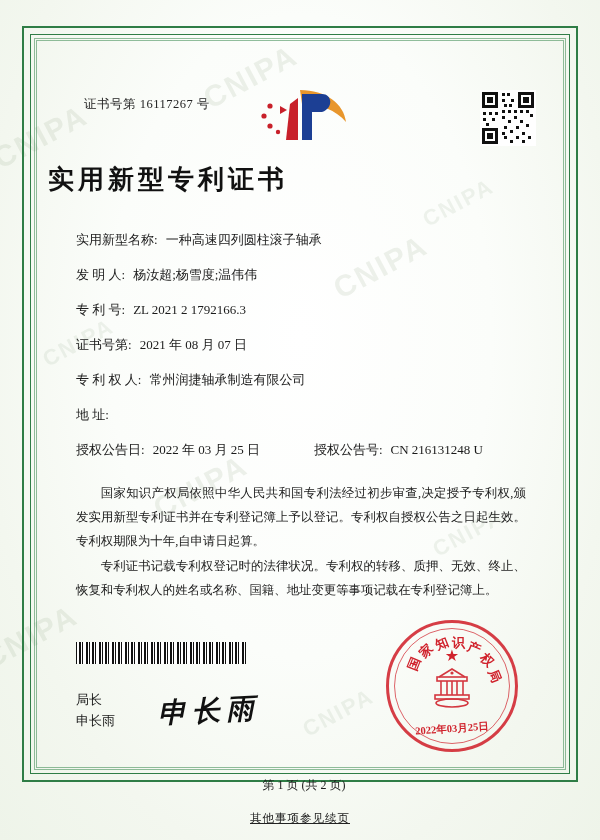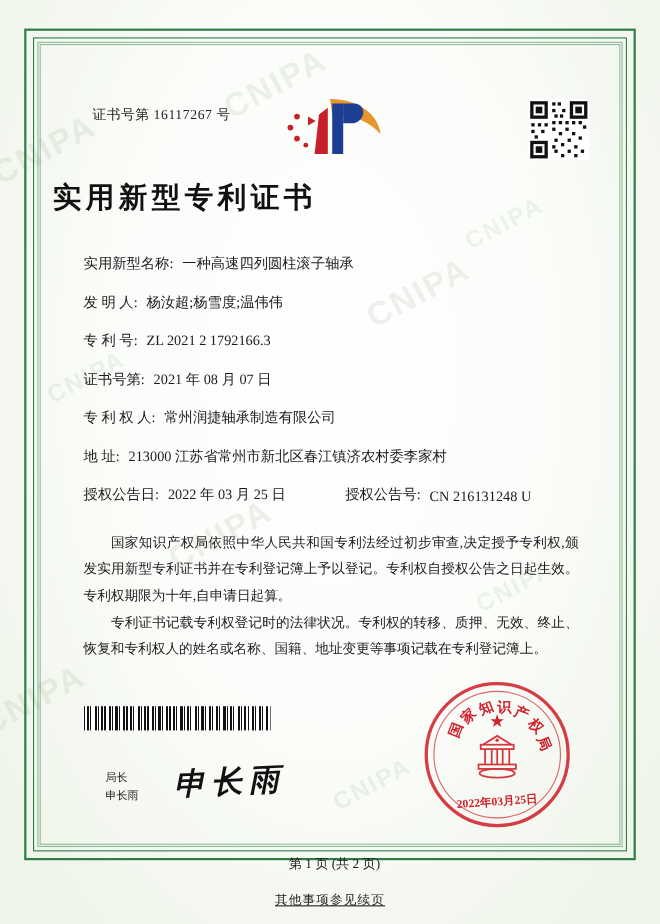--- a/index.html
+++ b/index.html
@@ -128,21 +128,21 @@
   .f-label {
     flex: 0 0 auto;
     white-space: nowrap;
   }
   .f-value {
     margin-left: 8px;
     white-space: nowrap;
   }
   .field-double {
     display: flex;
-    align-items: flex-end;
+    align-items: center;
     font-size: 13px;
     margin-bottom: 17px;
   }
   .fd-right {
     margin-left: 54px;
   }
 
   .paras {
     margin-top: 22px;
     padding-left: 28px;
@@ -168,23 +168,22 @@
       #111 6px, #111 7px, #fff 7px, #fff 10px,
       #111 10px, #111 12px, #fff 12px, #fff 13px
     );
   }
 
   
   .sig-block {
     position: absolute;
     left: 28px;
     bottom: 28px;
-    font-size: 10px;
+    font-size: 13px;
     line-height: 1.6;
-    margin-left: 20px;
   }
   .sig-script {
     position: absolute;
     left: 110px;
     bottom: 30px;
     font-family: "DejaVu Serif", serif;
     font-style: italic;
     font-weight: bold;
     font-size: 28px;
     letter-spacing: 6px;
@@ -395,21 +394,20 @@
         <span class="f-value">2021 年 08 月 07 日</span>
       </div>
 
       <div class="field">
         <span class="f-label">专 利 权 人:</span>
         <span class="f-value">常州润捷轴承制造有限公司</span>
       </div>
 
       <div class="field">
         <span class="f-label">地    址:</span>
-        <span class="f-value">213000 江苏省常州市新北区春江镇济农村委李家村</span>
       </div>
 
       <div class="field-double">
         <span class="f-label">授权公告日:</span>
         <span class="f-value">2022 年 03 月 25 日</span>
         <span class="f-label fd-right">授权公告号:</span>
         <span class="f-value">CN 216131248 U</span>
       </div>
 
     </div>

